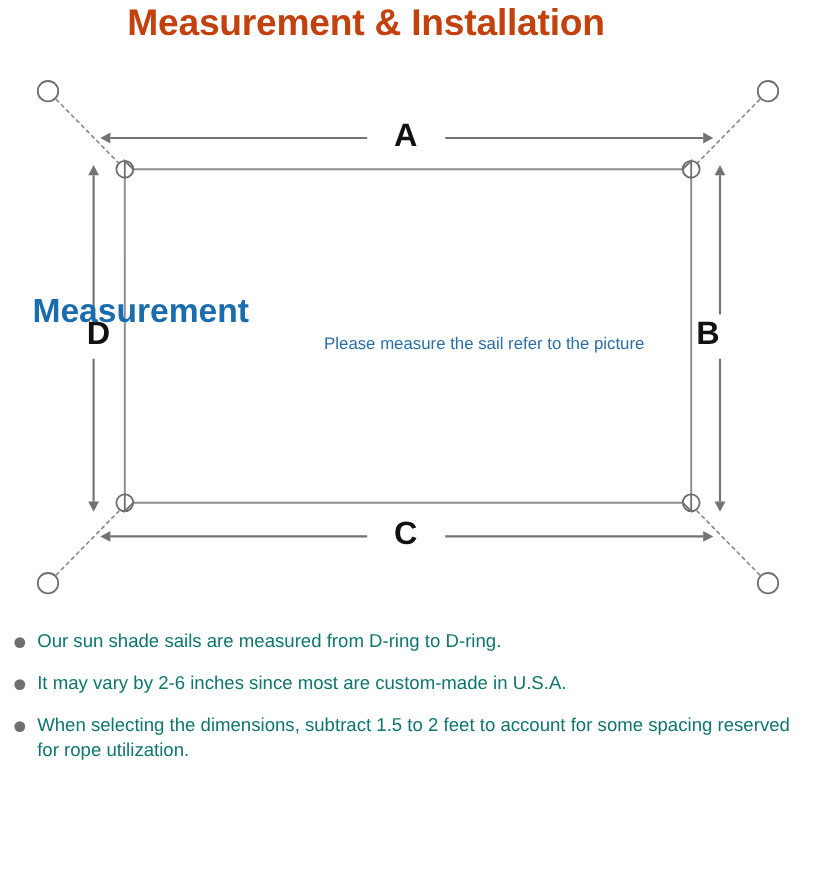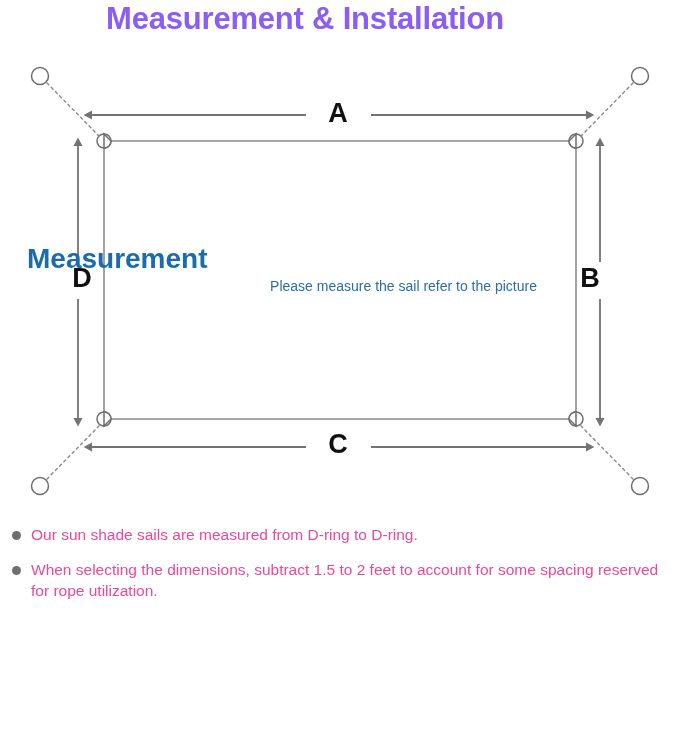--- a/index.html
+++ b/index.html
@@ -23,21 +23,21 @@
 
   
   .title {
     position: absolute;
     left: 0;
     top: 0;
     width: 610px;
     text-align: center;
     font-size: 31px;
     font-weight: bold;
-    color: #8b5cf6;
+    color: #c2410c;
     letter-spacing: -0.2px;
     line-height: 38px;
     white-space: nowrap;
   }
 
   
   .diagram {
     position: absolute;
     left: 0;
     top: 46px;
@@ -108,21 +108,21 @@
     height: 9px;
     border-radius: 50%;
     background: #6f6f6f;
     margin-top: 7px;
     margin-right: 10px;
   }
   .note-text {
     flex: 1 1 auto;
     font-size: 15.5px;
     line-height: 21px;
-    color: #ec4899;
+    color: #0f766e;
     font-family: "Liberation Sans", sans-serif;
   }
 </style>
 </head>
 <body>
 
 <div id="page">
 
   <div class="title">Measurement &amp; Installation</div>
 
@@ -191,17 +191,21 @@
   <div class="center-title">Measurement</div>
   <div class="center-sub">Please measure the sail refer to the picture</div>
 
   <div class="notes">
     <div class="note">
       <span class="note-bullet"></span>
       <span class="note-text">Our sun shade sails are measured from D-ring to D-ring.</span>
     </div>
     <div class="note">
       <span class="note-bullet"></span>
+      <span class="note-text">It may vary by 2-6 inches since most are custom-made in U.S.A.</span>
+    </div>
+    <div class="note">
+      <span class="note-bullet"></span>
       <span class="note-text">When selecting the dimensions, subtract 1.5 to 2 feet to account for some spacing reserved for rope utilization.</span>
     </div>
   </div>
 
 </div>
 
 </body></html>

